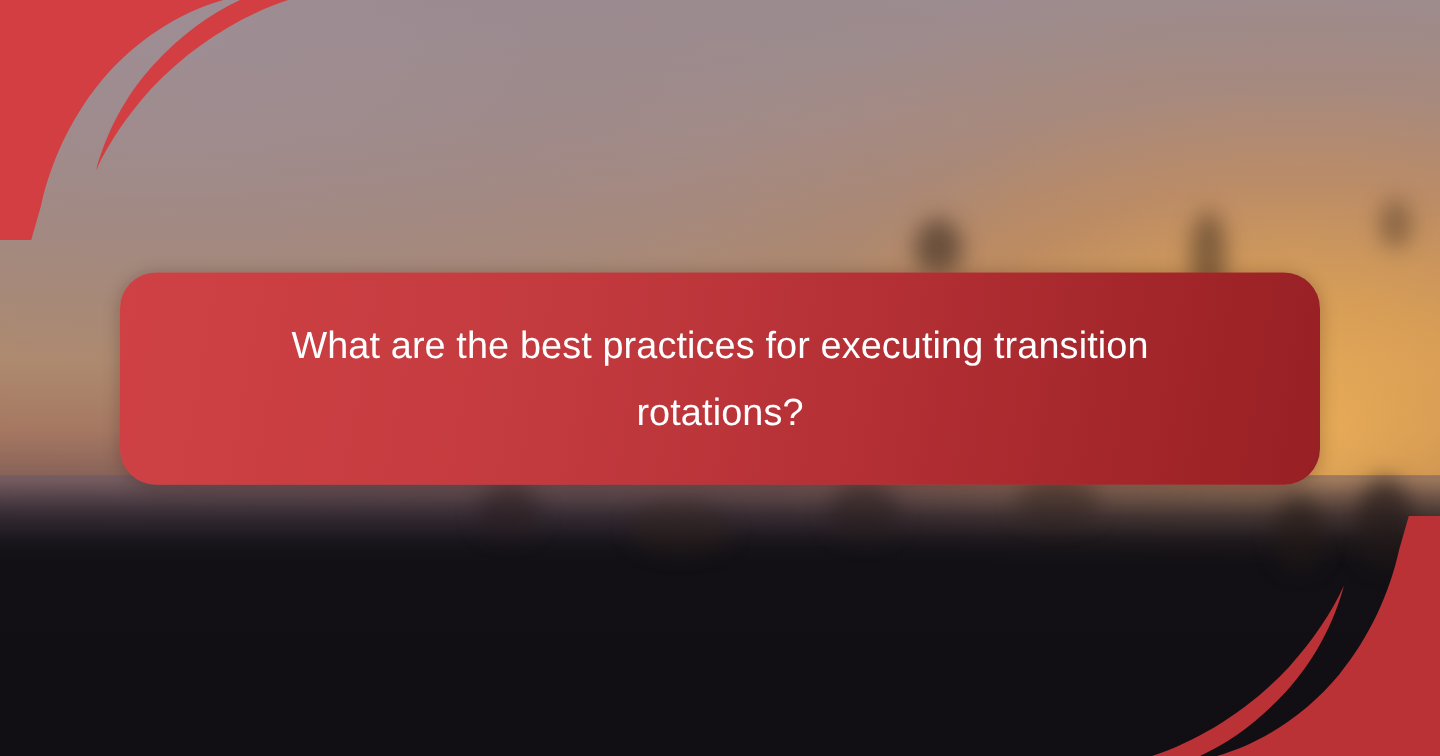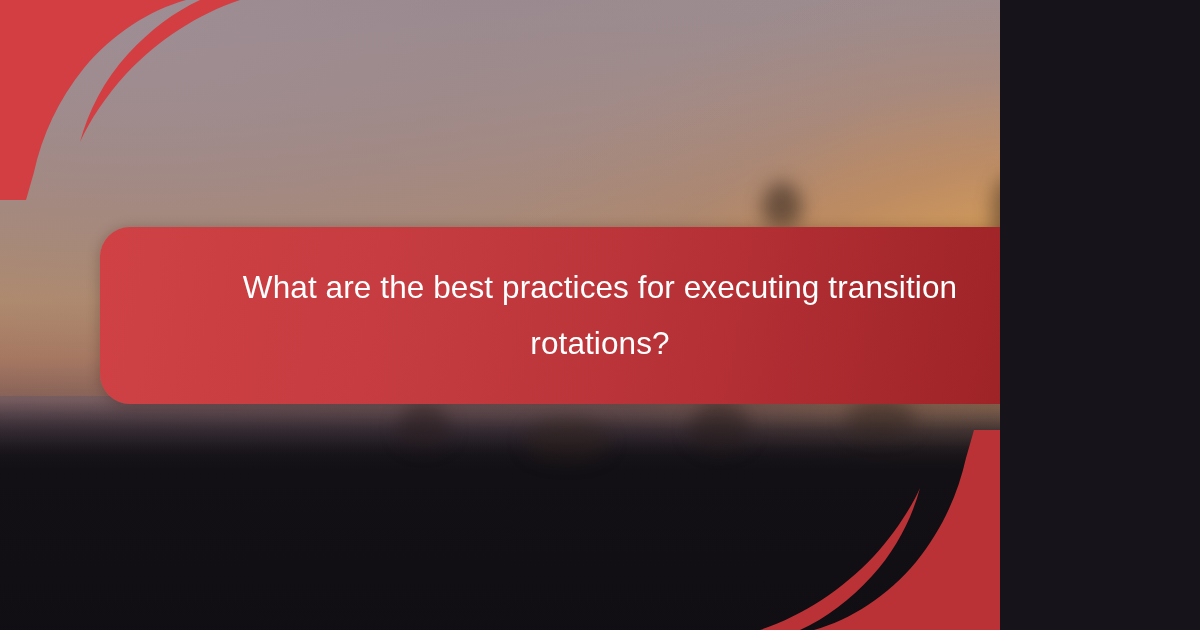--- a/index.html
+++ b/index.html
@@ -8,21 +8,21 @@
   html, body {
     width: 1200px;
     height: 630px;
     overflow: hidden;
     background: #16141a;
     font-family: "Liberation Sans", sans-serif;
   }
 
   #card-canvas {
     position: relative;
-    width: 1000px;
+    width: 1200px;
     height: 630px;
     overflow: hidden;
   }
 
   
   .photo-backdrop {
     position: absolute;
     inset: 0;
     overflow: hidden;
   }

